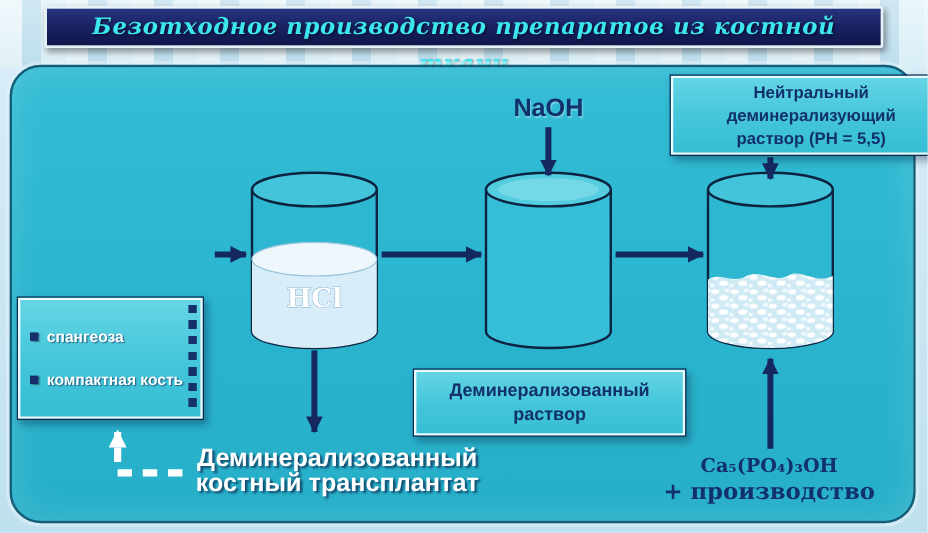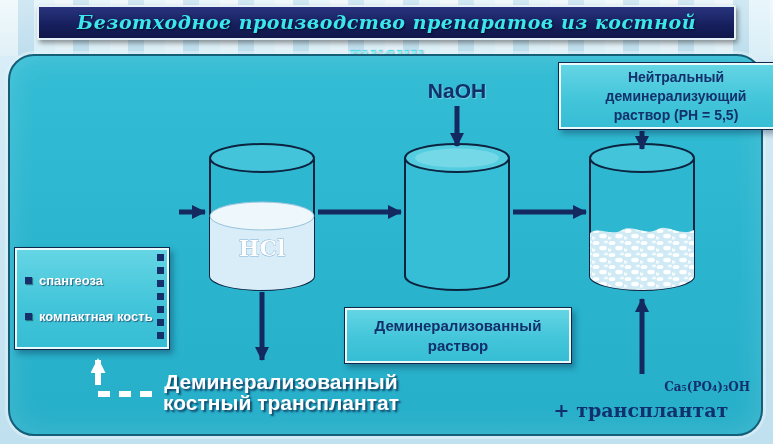--- a/index.html
+++ b/index.html
@@ -58,21 +58,21 @@
   .naoh-label{
     position:absolute;left:405px;top:79px;width:104px;z-index:3;text-align:center;
     color:#12306b;font-family:Liberation Sans, sans-serif;font-weight:bold;font-size:21px;
     text-shadow:1px 1px 1px rgba(255,255,255,.3);
   }
   .demineralized-text{position:absolute;left:150px;top:371px;width:262px;z-index:3;text-align:center;}
   .demineralized-text span{display:block;color:#ffffff;font-weight:bold;font-size:21px;line-height:21px;
     text-shadow:2px 2px 2px rgba(8,25,65,.7);}
   .product-text{position:absolute;left:532px;top:376px;width:218px;z-index:3;text-align:center;
     font-family:"DejaVu Serif",serif;color:#12306b;font-weight:bold;}
-  .product-text .l1{display:block;font-size:12px;line-height:23px;text-align:right;}
+  .product-text .l1{display:block;font-size:16px;line-height:23px;}
   .product-text .l2{display:block;font-size:19px;line-height:22px;}
 </style>
 </head>
 <body>
 
 <div class="stage">
   <div class="bg-texture"></div>
 
   <div class="title-banner">Безотходное производство препаратов из костной ткани</div>
 
@@ -155,15 +155,15 @@
     </div>
   </div>
 
   <div class="demineralized-text">
     <span>Деминерализованный</span>
     <span>костный трансплантат</span>
   </div>
 
   <div class="product-text">
     <span class="l1">Ca₅(PO₄)₃OH</span>
-    <span class="l2">+ трансплантат</span>
+    <span class="l2">+ производство</span>
   </div>
 </div>
 
 </body></html>

